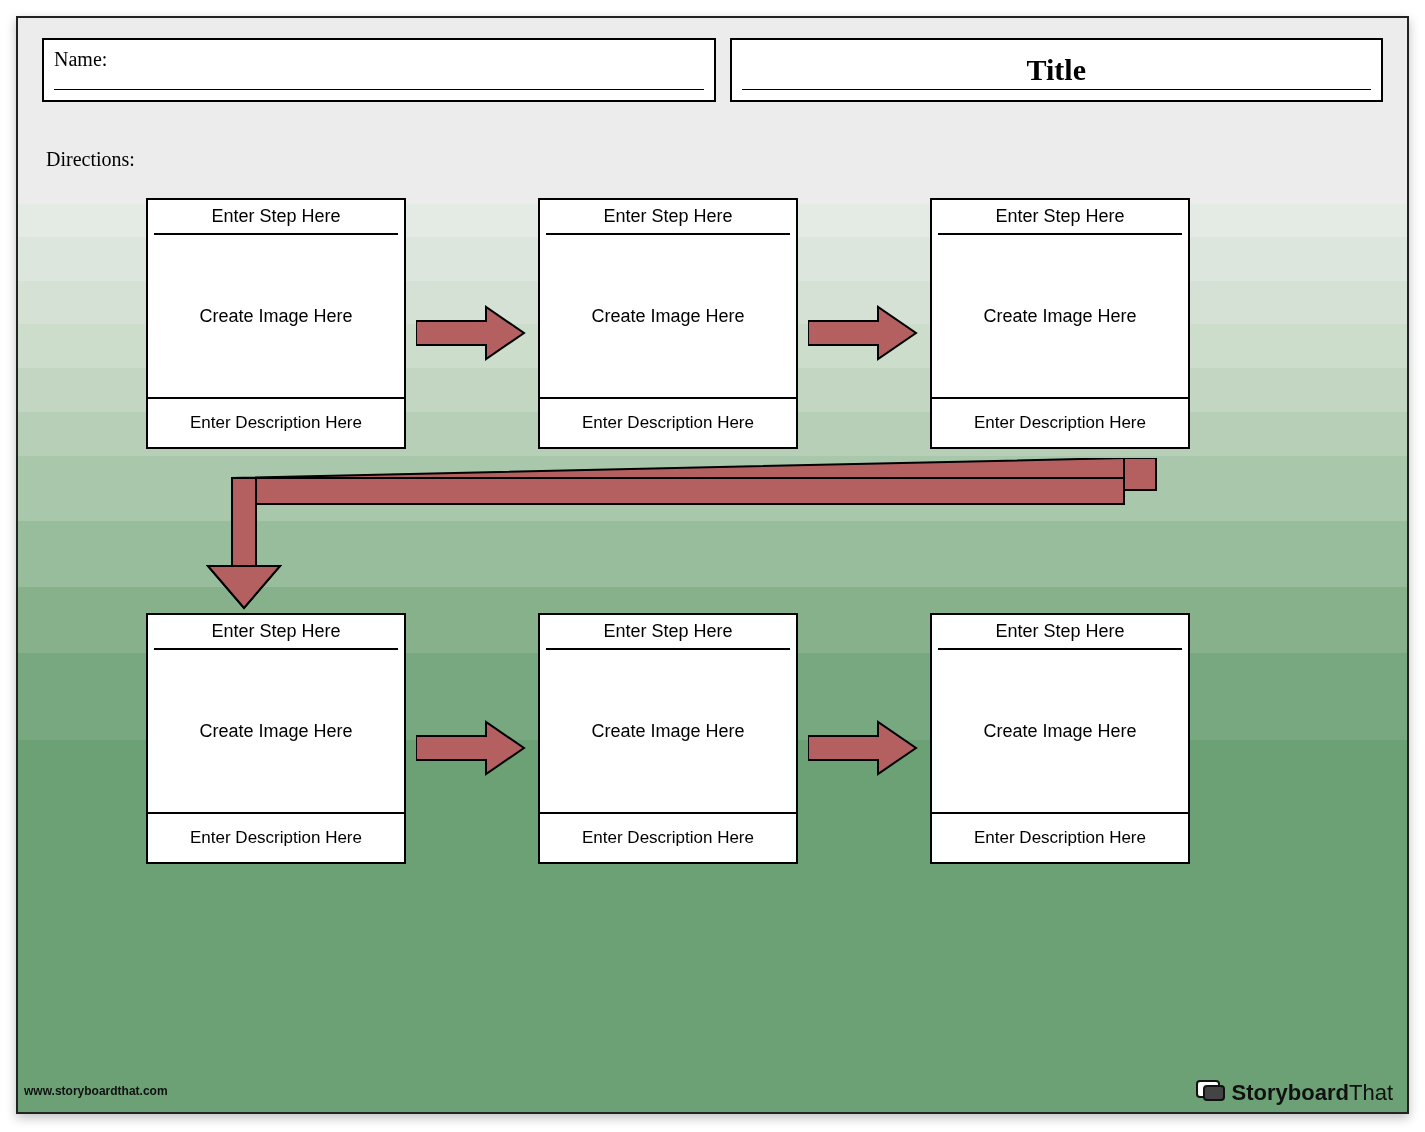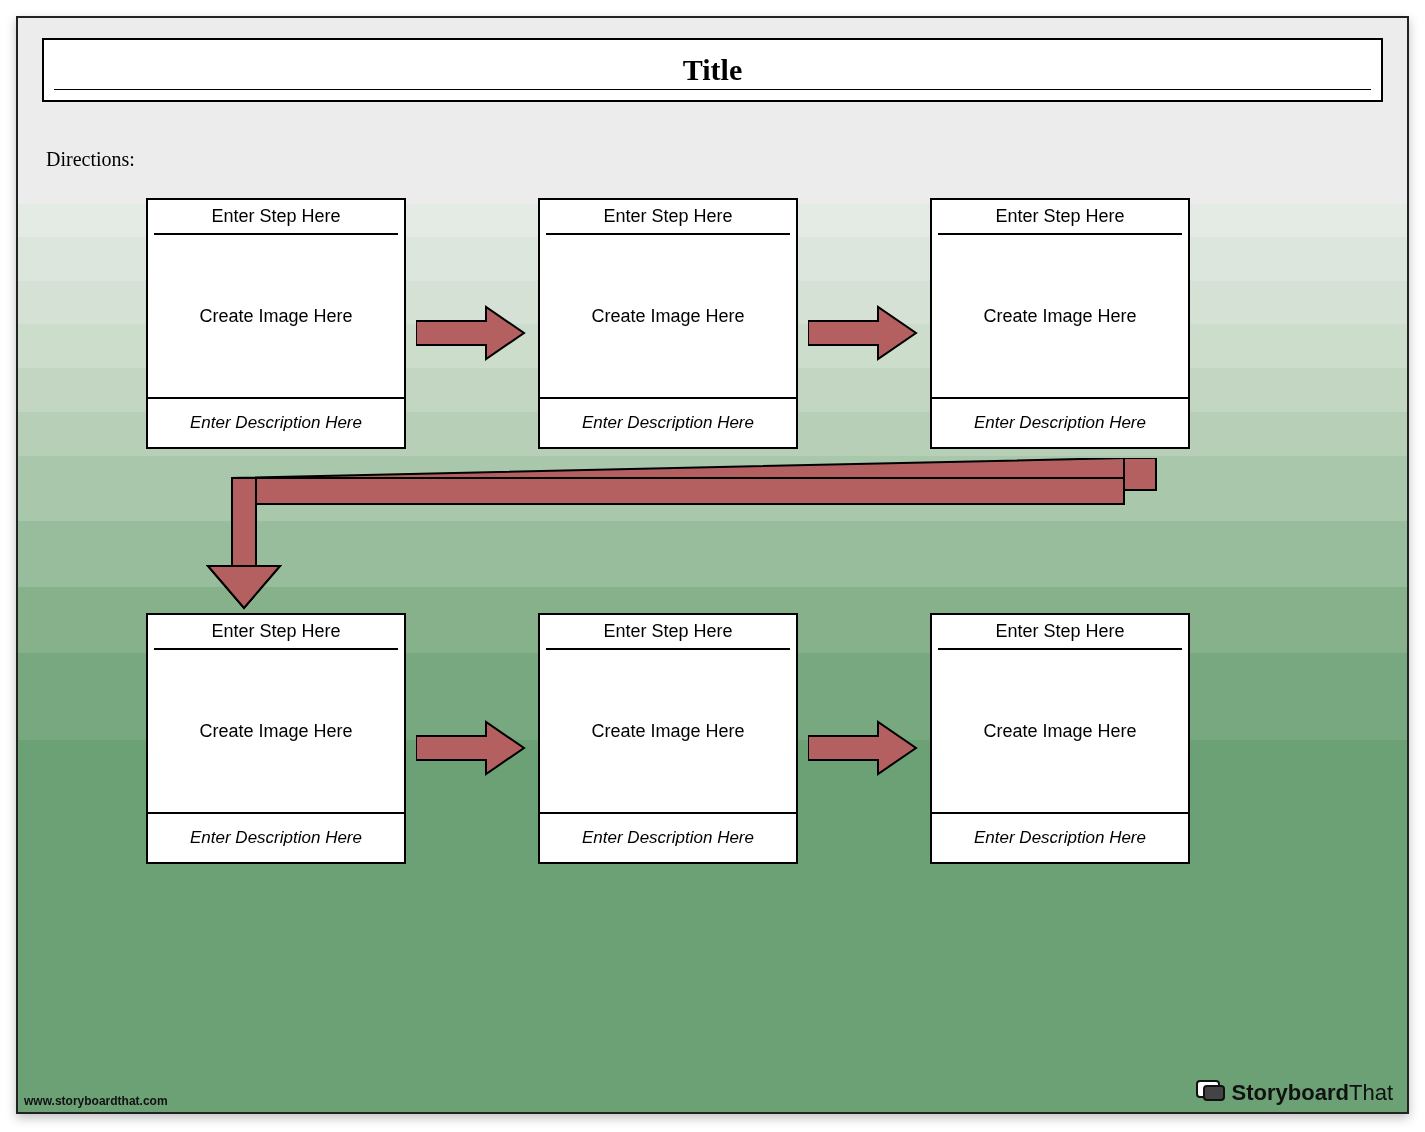--- a/index.html
+++ b/index.html
@@ -101,39 +101,38 @@
     margin: 6px 6px 0 6px;
   }
   .card .desc {
     border-top: 2px solid #000;
     margin: 6px 0 0 0;
     height: 50px;
     display: flex;
     align-items: center;
     justify-content: center;
     font-size: 17px;
-    font-style: italic;
   }
 
   
   #c1 { left: 128px; top: 180px; }
   #c2 { left: 520px; top: 180px; }
   #c3 { left: 912px; top: 180px; }
   
   #c4 { left: 128px; top: 595px; }
   #c5 { left: 520px; top: 595px; }
   #c6 { left: 912px; top: 595px; }
 
   .arrow {
     position: absolute;
   }
 
   .footer-url {
     position: absolute;
-    bottom: 4px; left: 6px;
+    bottom: 14px; left: 6px;
     font-family: Arial, sans-serif;
     font-size: 12px;
     font-weight: bold;
     color: #111;
   }
   .brand {
     position: absolute;
     bottom: 6px; right: 14px;
     display: flex;
     align-items: center;
@@ -144,20 +143,24 @@
   .brand svg { margin-right: 6px; }
   .brand .b1 { font-weight: bold; text-align: center; }
   .brand .b2 { font-weight: normal; text-align: right; }
 </style>
 </head>
 <body>
 
 <div class="page">
 
   <div class="header">
+    <div class="field-box">
+      <span class="label">Name:</span>
+      <div class="line"></div>
+    </div>
     <div class="title-box">
       <span class="title-text">Title</span>
       <div class="line"></div>
     </div>
   </div>
 
   <div class="directions">Directions:</div>
 
   <div class="card" id="c1">
     <div class="step">Enter Step Here</div>

